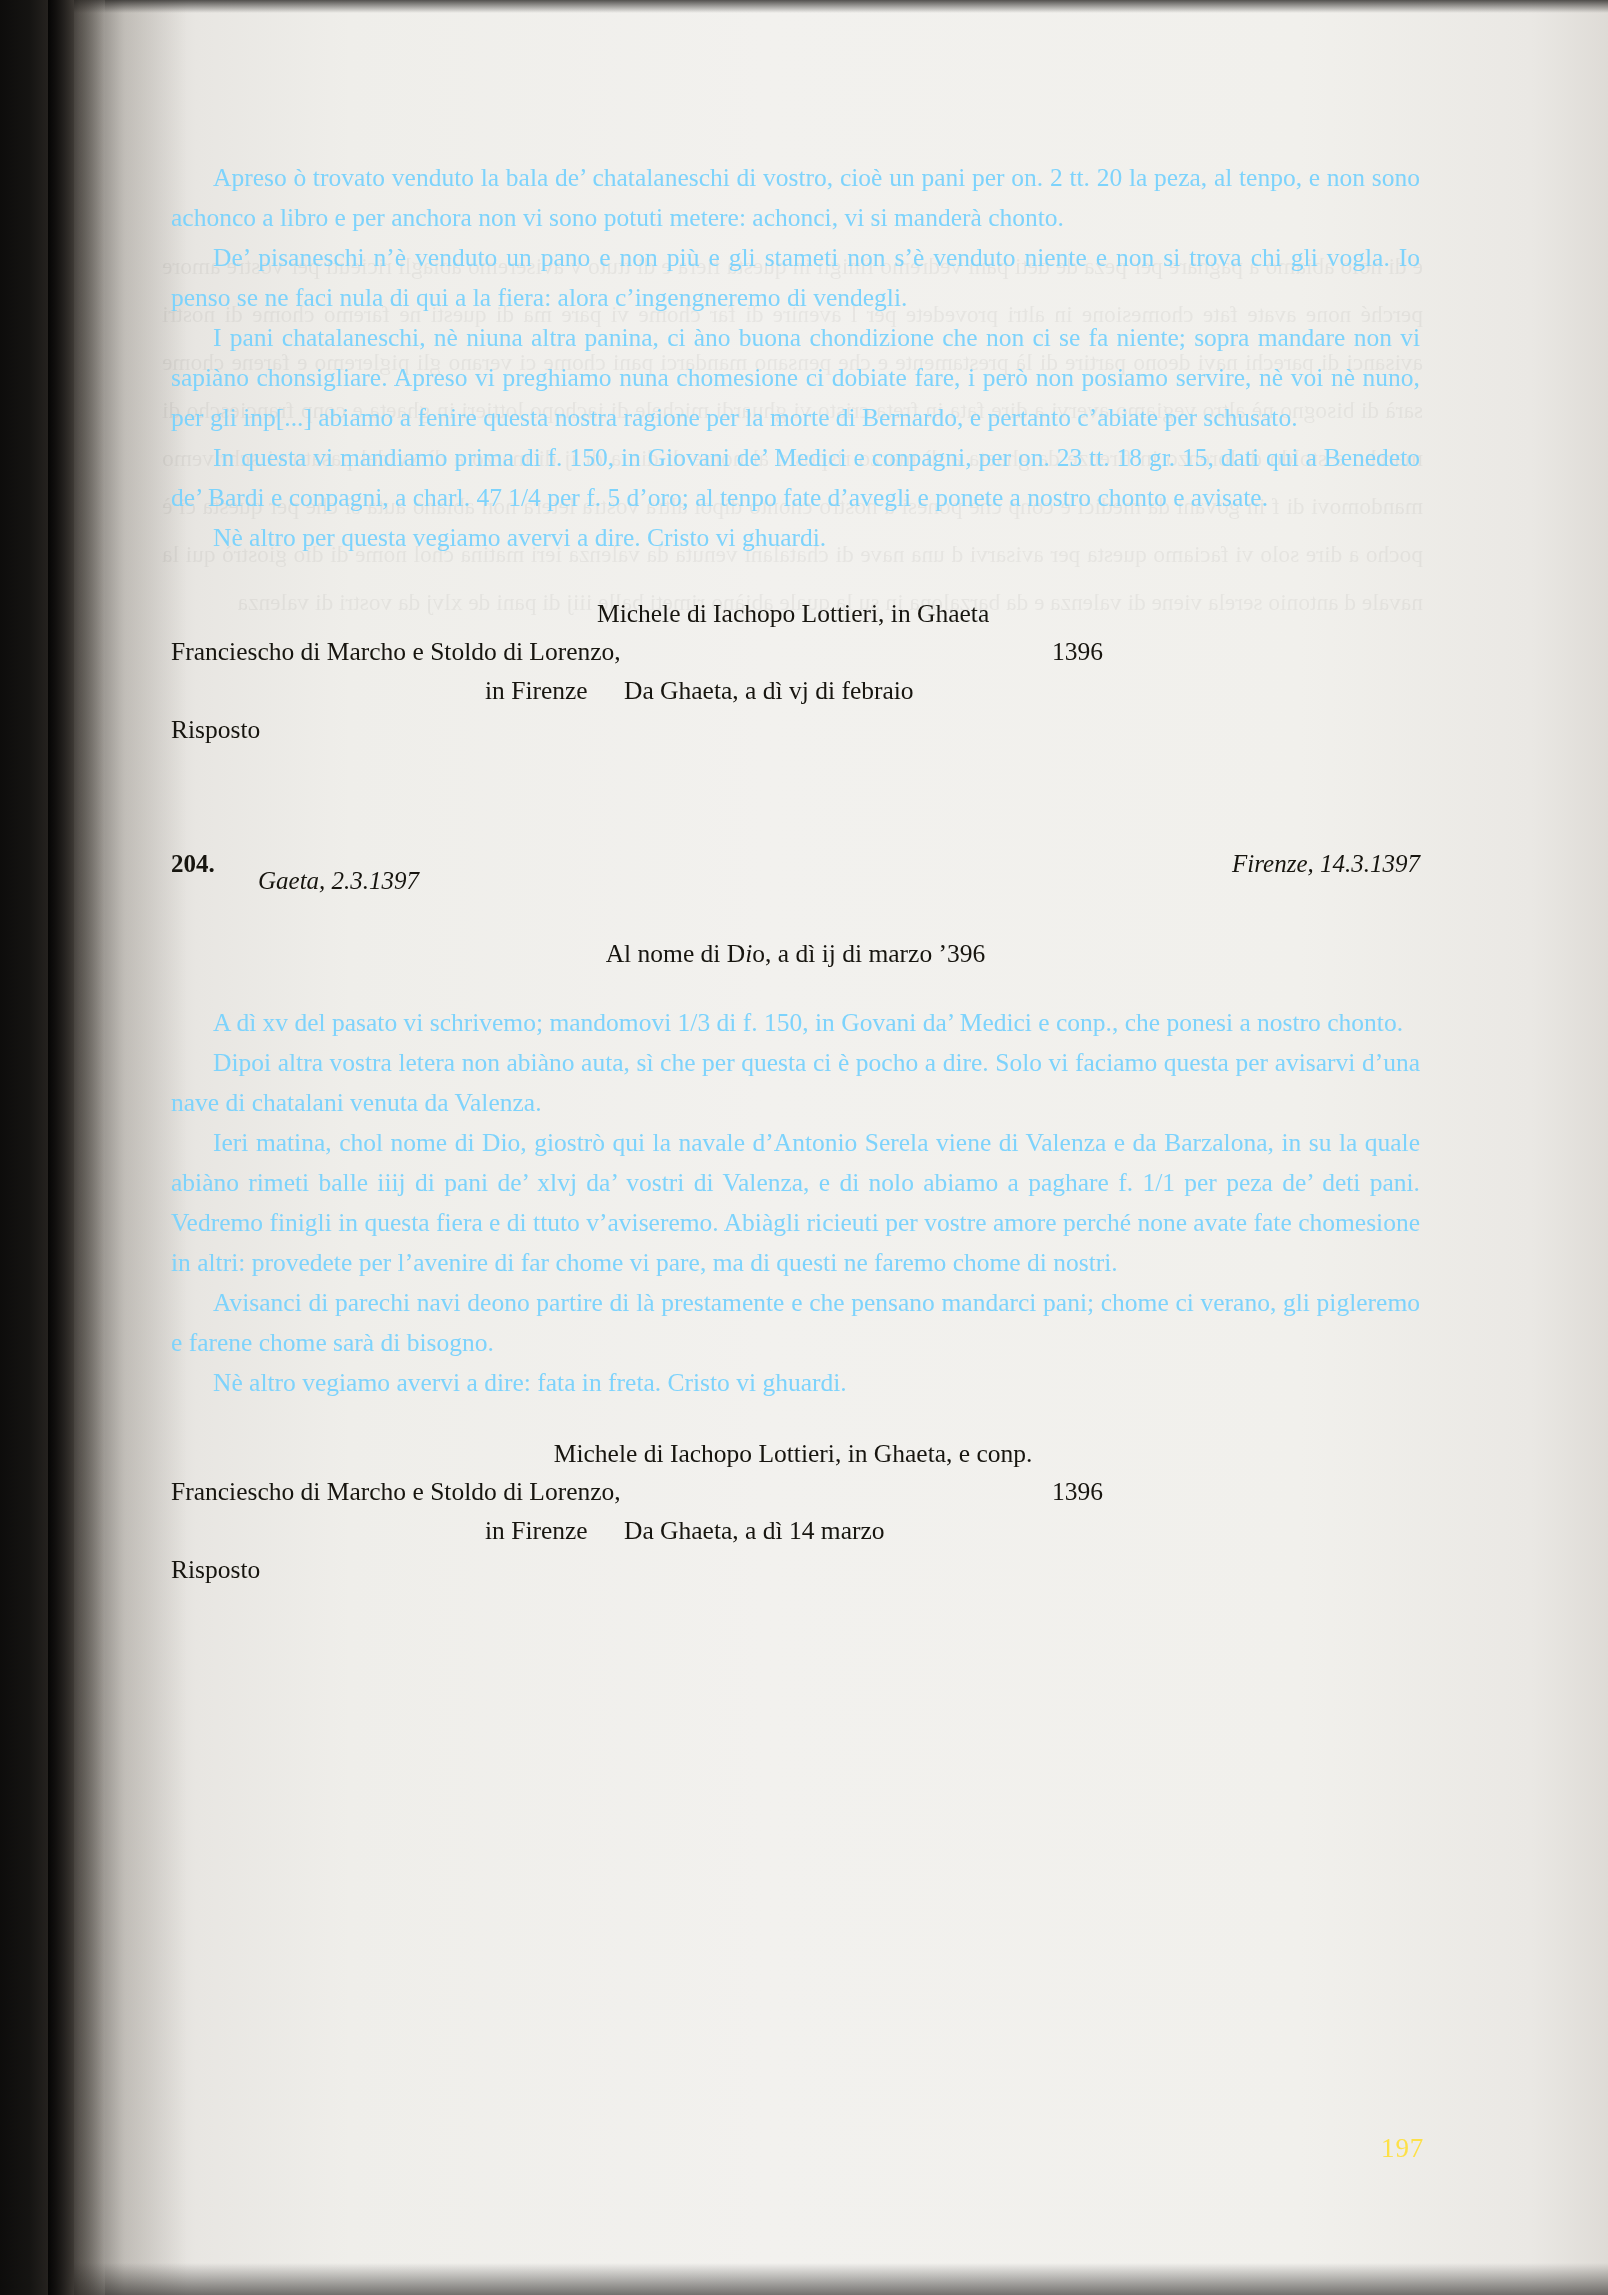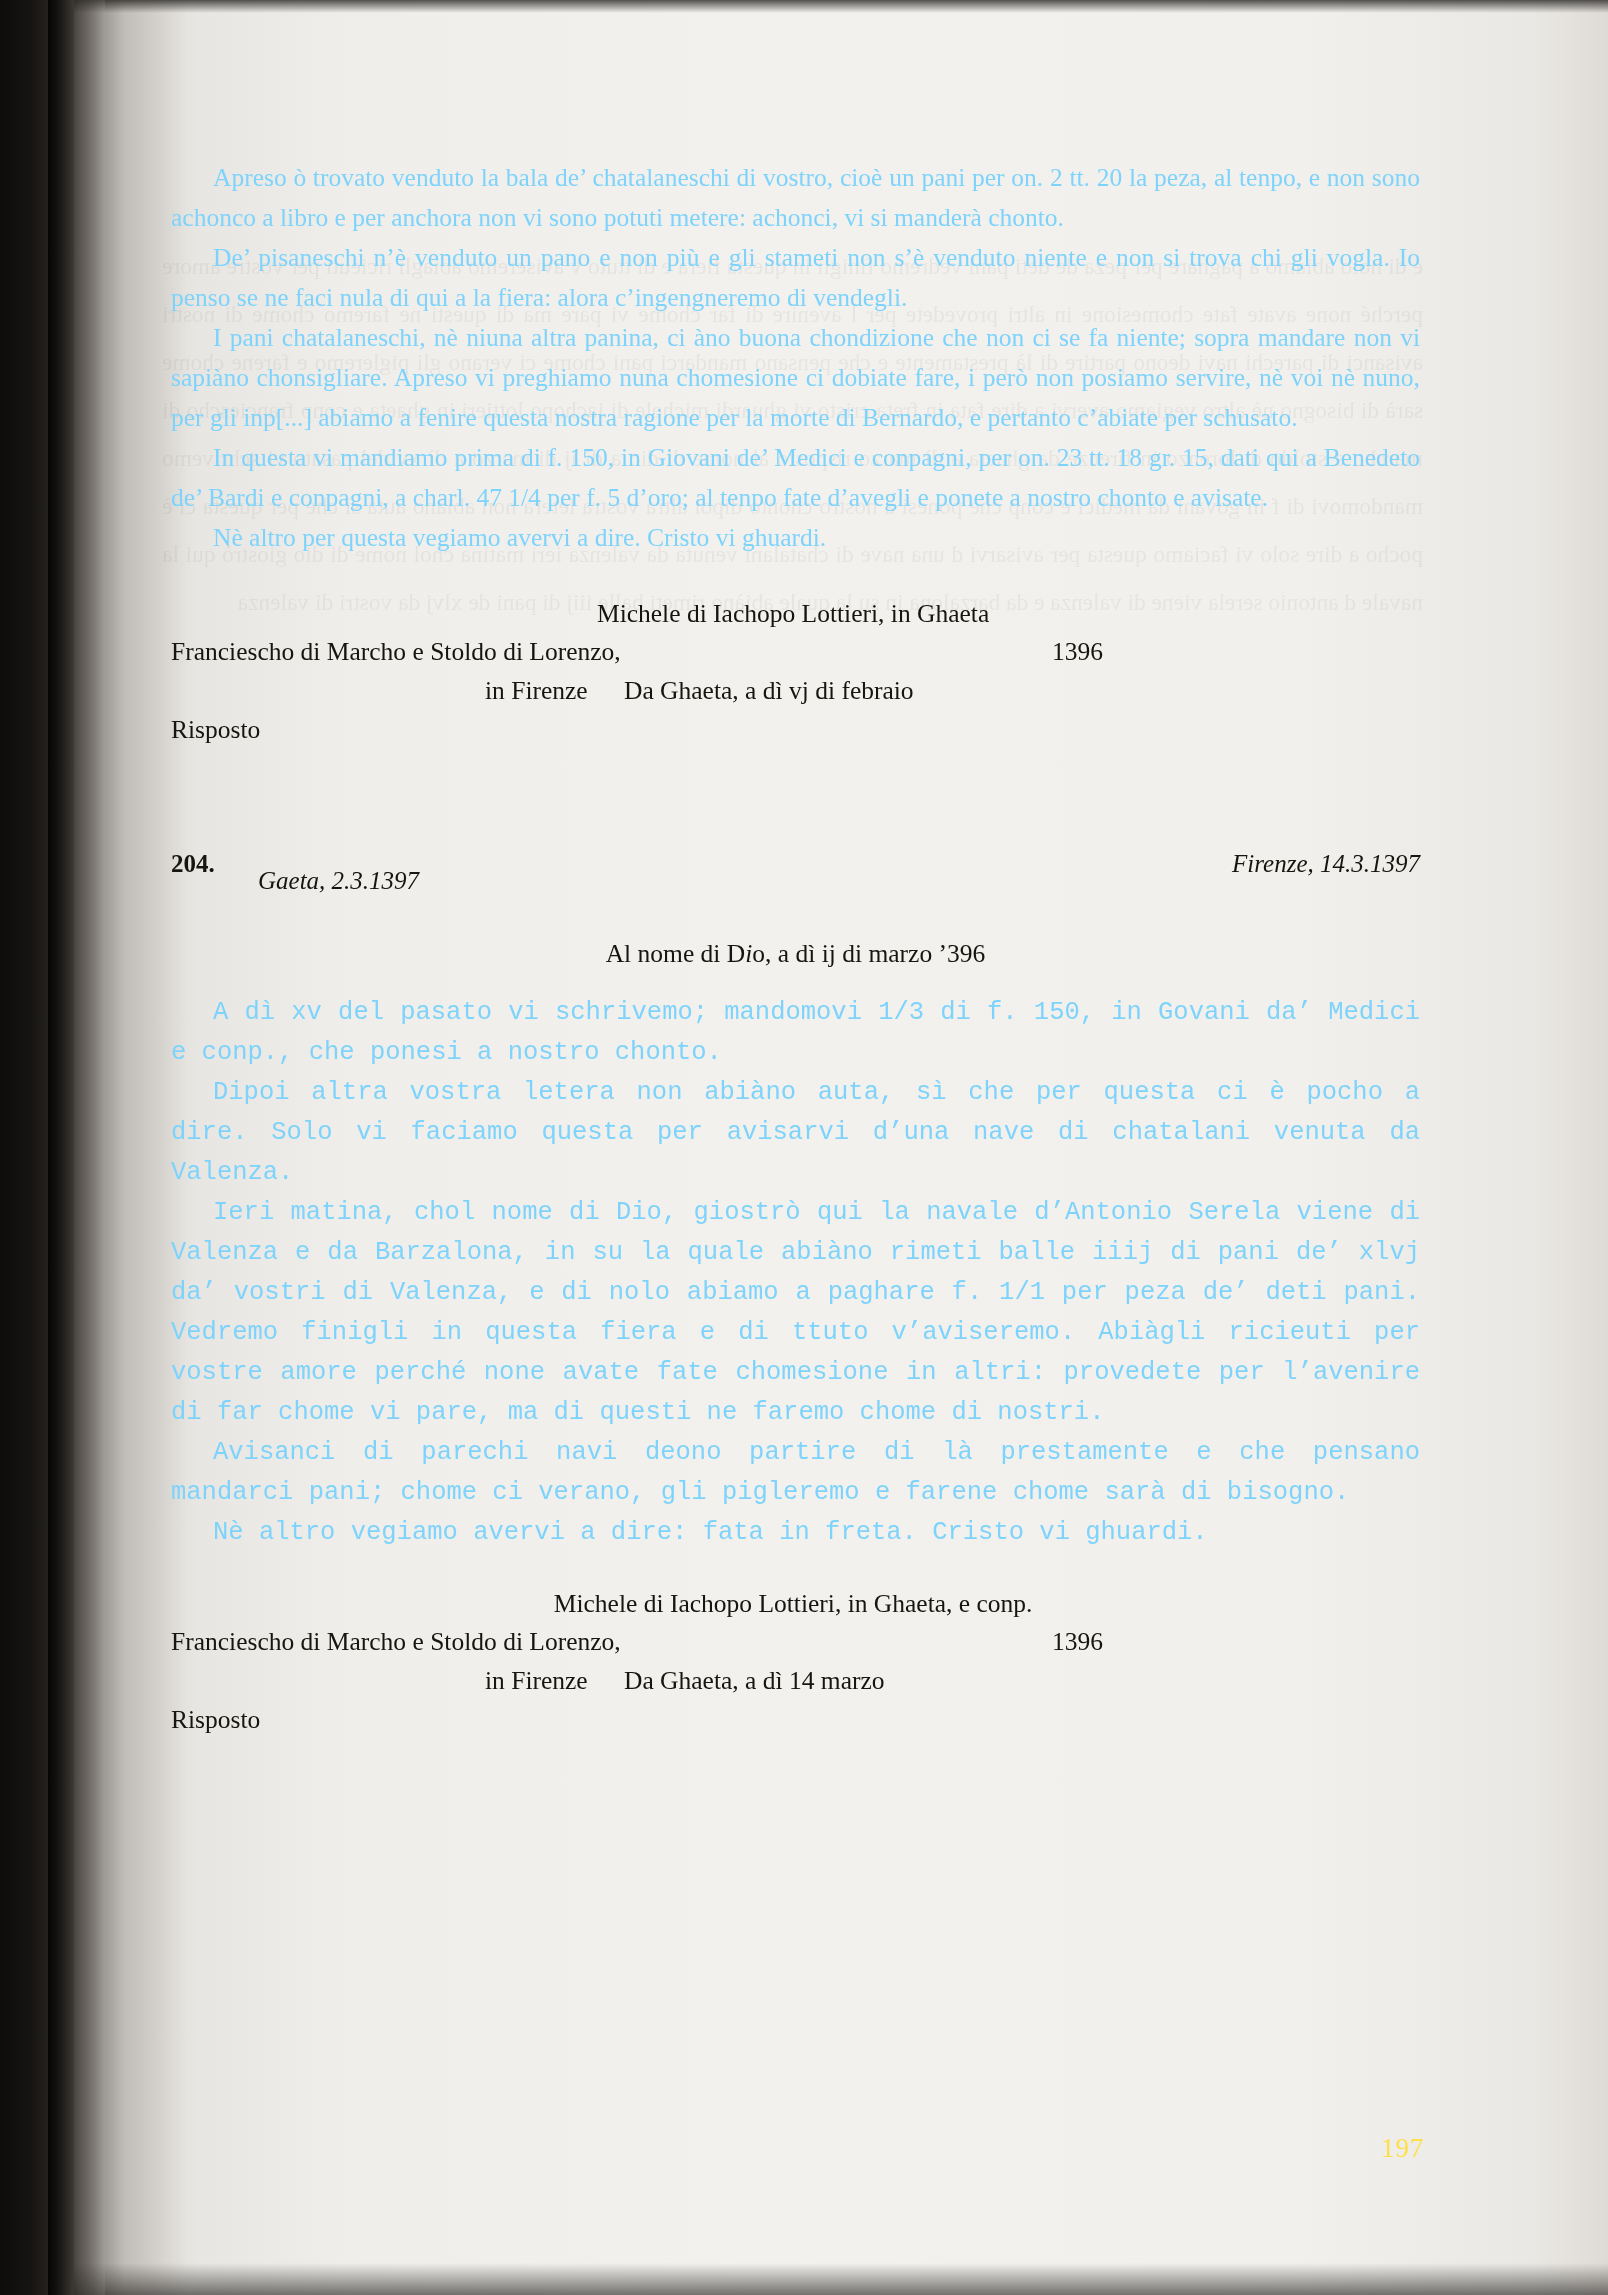--- a/index.html
+++ b/index.html
@@ -131,21 +131,21 @@
   .lh-right {
     position: absolute; right: 0; top: 0;
     font-style: italic;
   }
   .invocation {
     margin-top: 47px;
     text-align: center;
     font-size: 25.5px;
   }
   .invocation .it { font-style: italic; }
-  .section-2 { margin-top: 24px; font-family: Liberation Mono, monospace; }
+  .section-2 { margin-top: 34px; }
 
   .folio {
     position: absolute;
     right: 184px;
     bottom: 131px;
     font-size: 27px;
     letter-spacing: 0.8px;
     color: #fde047;
   }
   .sig2 { margin-top: 32px; }

